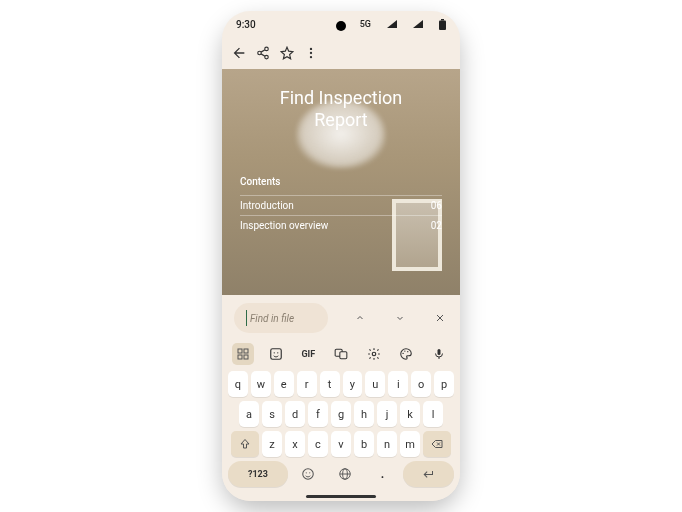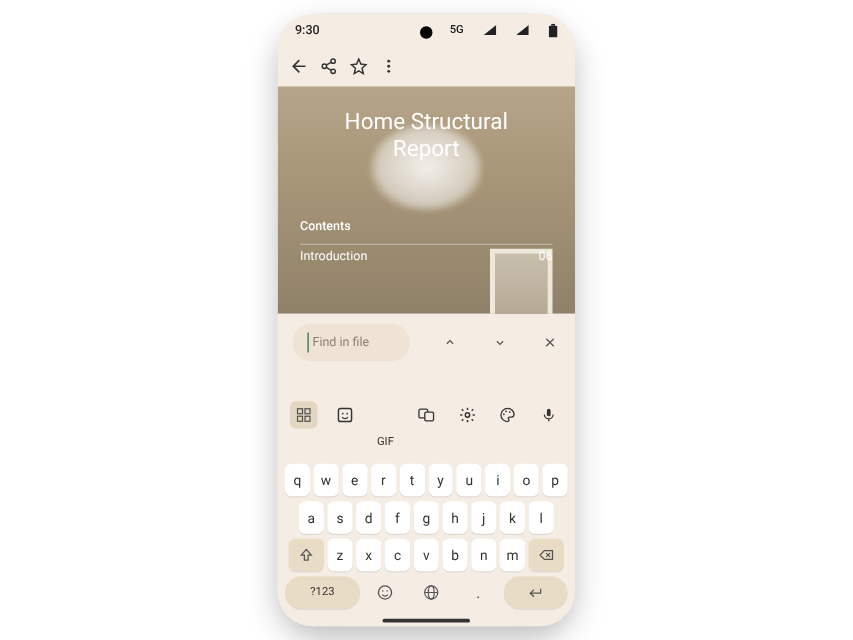--- a/index.html
+++ b/index.html
@@ -136,20 +136,21 @@
     padding: 4px 0;
     border-top: 1px solid rgba(255,255,255,0.35);
   }
   .toc-row:first-of-type { border-top: 1px solid rgba(255,255,255,0.35); }
   .find-panel {
     background: #f5ede4;
     padding: 8px 12px 4px;
     display: flex;
     align-items: center;
     gap: 24px;
+    font-style: italic;
   }
   .find-input {
     flex: 1;
     background: #efe3d5;
     border-radius: 18px;
     height: 30px;
     display: flex;
     align-items: center;
     padding: 0 12px;
     font-size: 10px;
@@ -212,21 +213,21 @@
     box-shadow: 0 1px 0 rgba(0,0,0,0.08);
     max-width: 20px;
   }
   .row2 { padding: 0 13px; }
   .key.util {
     background: #e9dcc7;
     max-width: 28px;
     flex: 1.4;
   }
   .kb-row.bottom .key { max-width: none; }
-  .kb-row.bottom { padding: 0 2px; }
+  .kb-row.bottom { padding: 0 2px; font-weight: bold; }
   .key.space {
     flex: 4;
     max-width: none;
     font-size: 8px;
     color: #555;
   }
   .key.sym { flex: 1.4; max-width: none; background:#e9dcc7; border-radius:13px; font-size:9px;}
   .key.small { flex: 0.8; max-width: none; font-size:12px;}
   .key.enter { flex: 1.2; max-width:none; background:#e9dcc7; border-radius:13px;}
   .gesture-bar {
@@ -297,27 +298,31 @@
             <circle cx="12" cy="12" r="2" fill="#333"></circle>
             <circle cx="12" cy="19" r="2" fill="#333"></circle>
           </svg>
       </div>
     </div>
 
     <div class="doc-area">
       <div class="doc-bg"></div>
       <div class="doc-content">
         <div class="doc-title">
-          <span>Home Structural</span><br>
+          <span>Find Inspection</span><br>
           <span>Report</span>
         </div>
         <div class="contents-h">Contents</div>
         <div class="toc-row">
           <span>Introduction</span>
           <span>06</span>
+        </div>
+        <div class="toc-row">
+          <span>Inspection overview</span>
+          <span>02</span>
         </div>
       </div>
     </div>
 
     <div class="find-panel">
       <div class="find-input">
         <span class="caret"></span>
         <span style="margin-left:4px;">Find in file</span>
       </div>
       <div class="navic">
@@ -348,21 +353,21 @@
             </svg>
         </div>
         <div class="tico">
           <svg width="14" height="14" viewBox="0 0 24 24">
               <rect x="3" y="3" width="18" height="18" rx="3" fill="none" stroke="#333" stroke-width="2"></rect>
               <circle cx="9" cy="10" r="1.2" fill="#333"></circle>
               <circle cx="15" cy="10" r="1.2" fill="#333"></circle>
               <path d="M8 15c1 1.5 3 2 4 2s3-.5 4-2" fill="none" stroke="#333" stroke-width="1.6"></path>
             </svg>
         </div>
-        <div class="tico" style="font-size:9px;font-weight:400;margin-top:44px;">GIF</div>
+        <div class="tico" style="font-size:9px;font-weight:700;">GIF</div>
         <div class="tico">
           <svg width="14" height="14" viewBox="0 0 24 24">
               <rect x="2" y="4" width="12" height="12" rx="2" fill="none" stroke="#333" stroke-width="1.8"></rect>
               <rect x="10" y="8" width="12" height="12" rx="2" fill="#f5ede4" stroke="#333" stroke-width="1.8"></rect>
             </svg>
         </div>
         <div class="tico">
           <svg width="14" height="14" viewBox="0 0 24 24">
               <circle cx="12" cy="12" r="3" fill="none" stroke="#333" stroke-width="2"></circle>
               <path d="M12 2v3M12 19v3M4.2 4.2l2.1 2.1M17.7 17.7l2.1 2.1M2 12h3M19 12h3M4.2 19.8l2.1-2.1M17.7 6.3l2.1-2.1" stroke="#333" stroke-width="2"></path>

